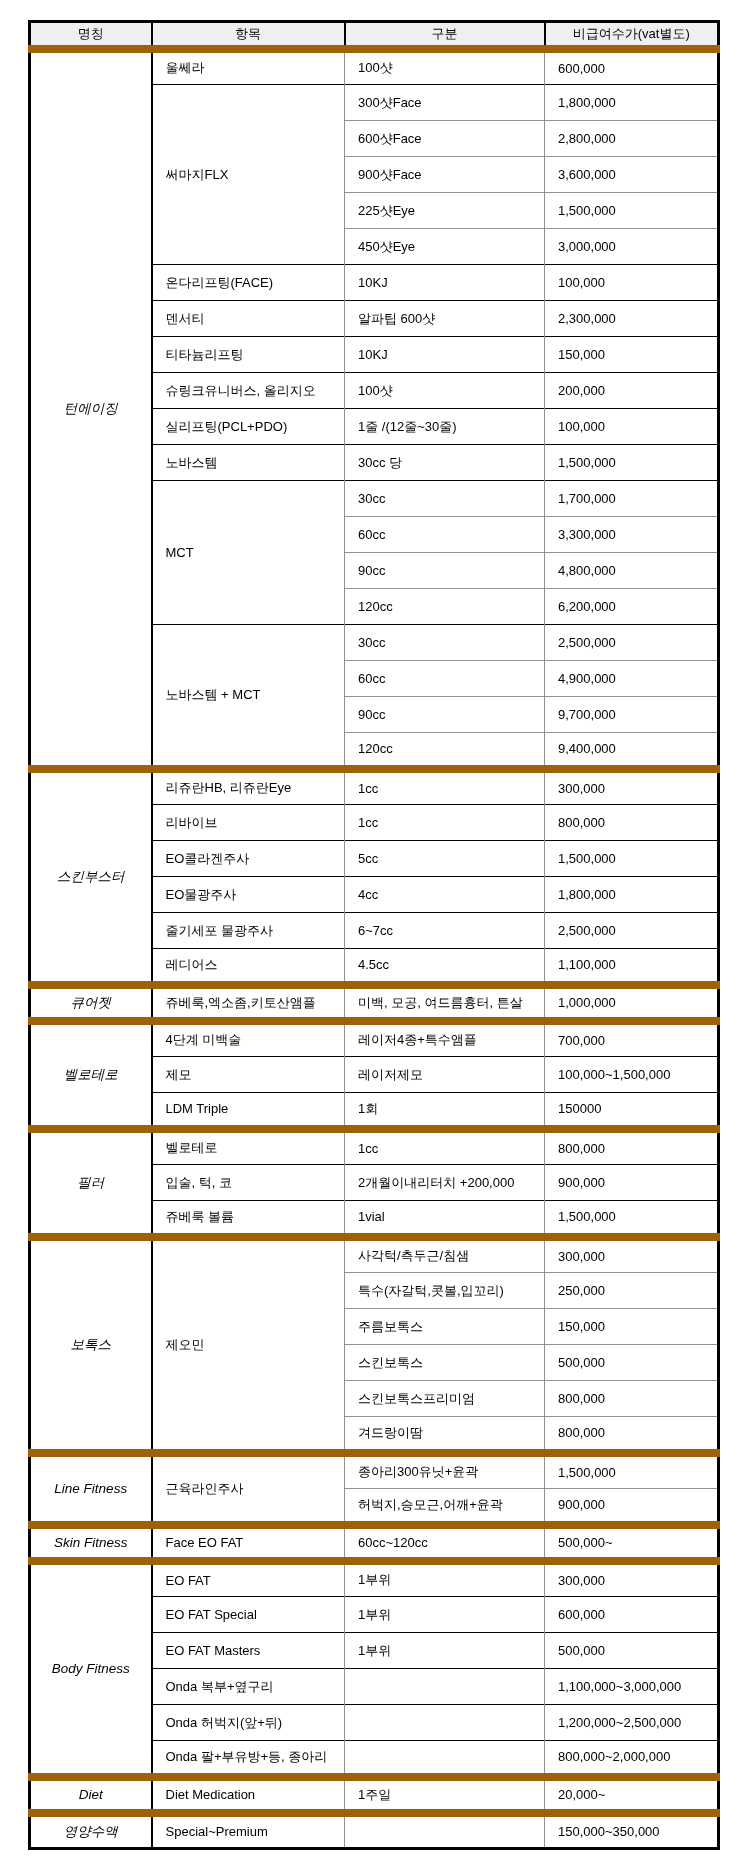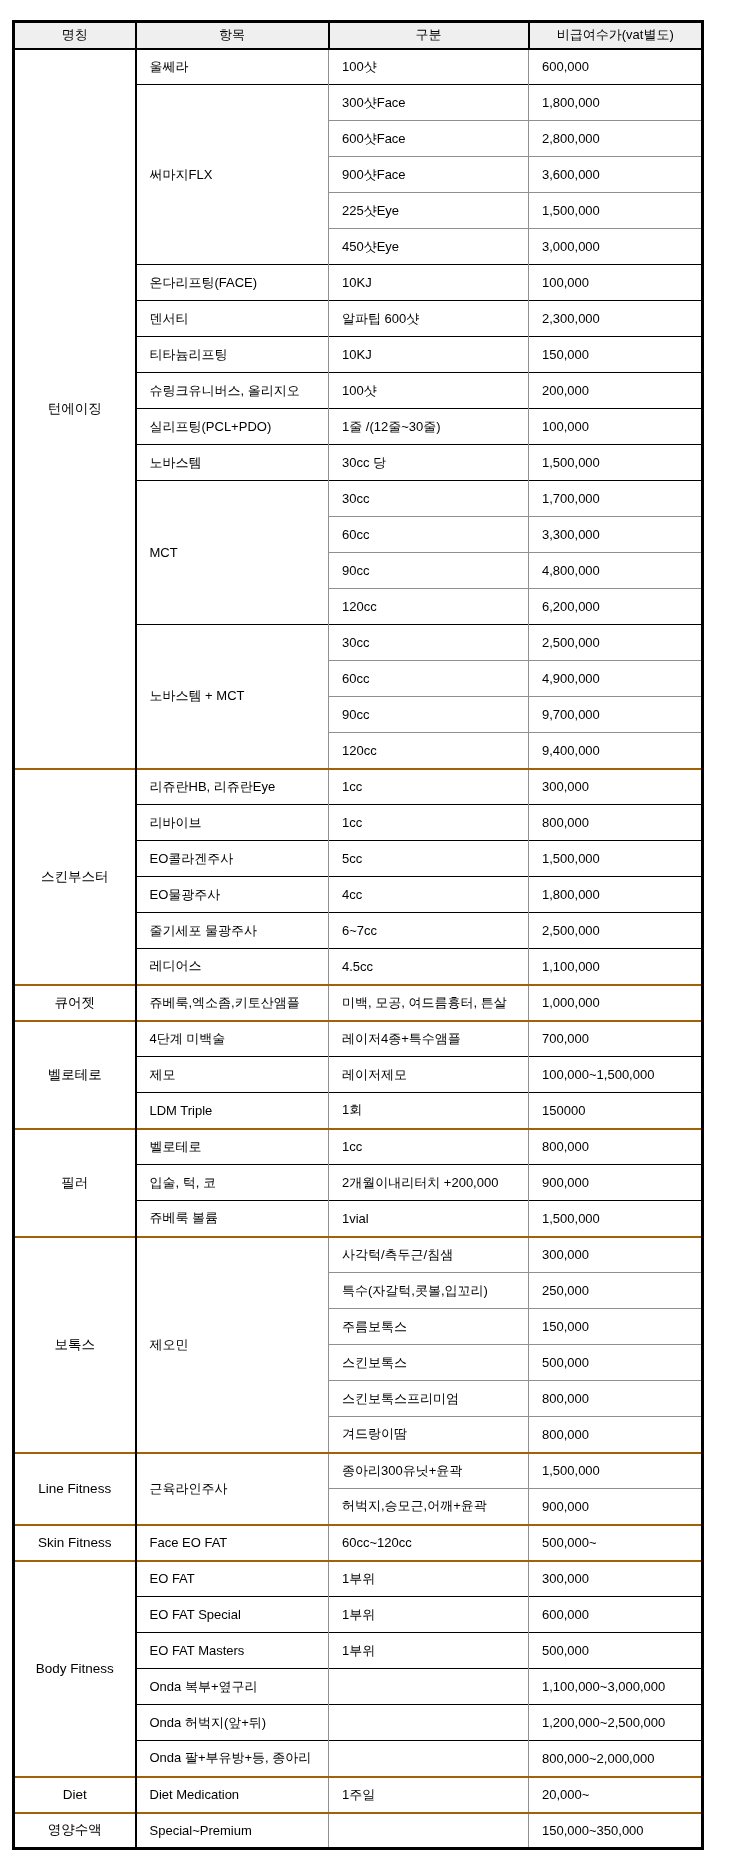--- a/index.html
+++ b/index.html
@@ -5,21 +5,21 @@
   * { box-sizing: border-box; }
   html, body {
     margin: 0; padding: 0;
     width: 747px; height: 1869px;
     background: #ffffff;
     font-family: "Liberation Sans", "DejaVu Sans", sans-serif;
     color: #000000;
   }
   .sheet { position: relative; width: 747px; height: 1869px; }
   table.price-table {
-    position: absolute; left: 12px; top: 20px;
+    position: absolute; left: 28px; top: 20px;
     border-collapse: collapse;
     table-layout: fixed;
     border: 3px solid #000000;
   }
   th {
     height: 27px;
     background: #efefef;
     font-size: 13px;
     font-weight: 400;
     text-align: center;
@@ -40,24 +40,25 @@
     border-top: 1px solid #909090;
     border-left: 1px solid #909090;
     white-space: nowrap;
     overflow: hidden;
   }
   td.col-name {
     text-align: center;
     padding: 0 2px;
     border-left: none;
     font-size: 13.5px;
+    font-style: italic;
   }
   td.col-item { border-left: 2px solid #000000; }
   tr.item-start td { border-top: 1px solid #000000; }
-  tr.group-start td { border-top: 2px solid #a16207; }
+  tr.group-start td { border-top: 8px solid #a16207; }
 </style>
 </head>
 <body>
 
 <div class="sheet">
   <table class="price-table">
     <colgroup>
       <col style="width:122px">
       <col style="width:193px">
       <col style="width:200px">

